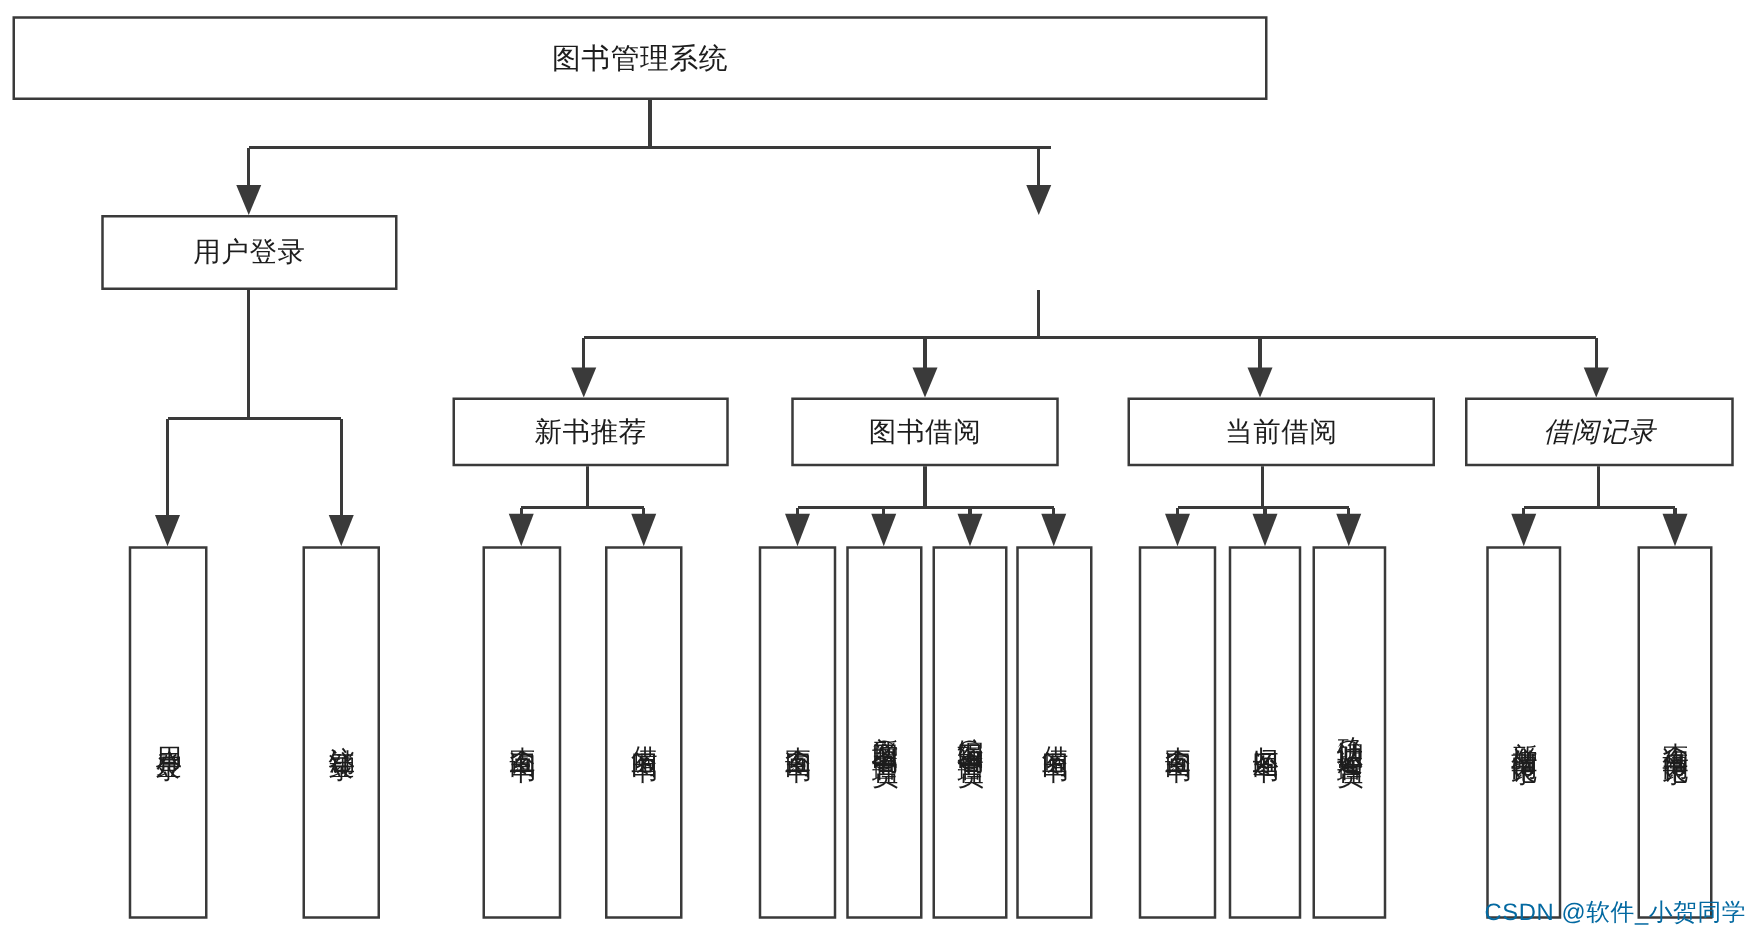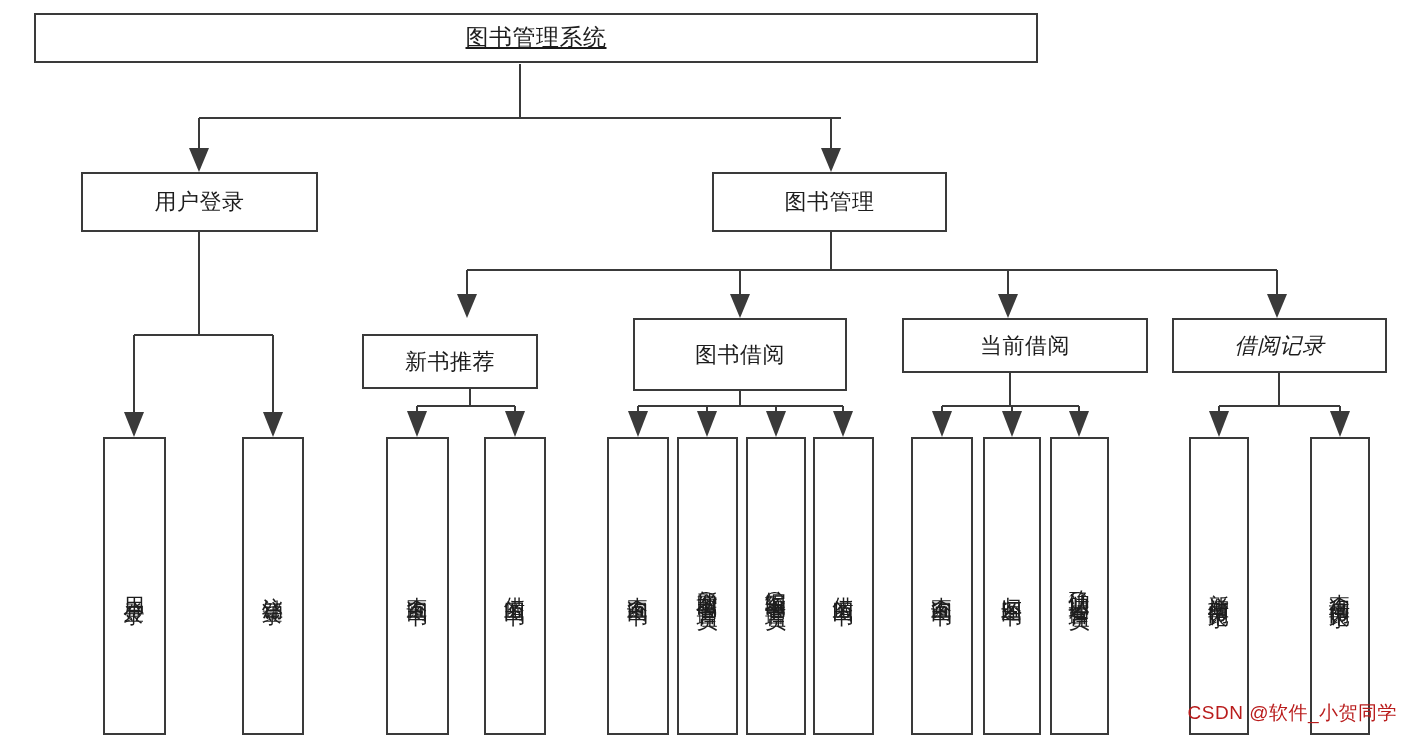--- a/index.html
+++ b/index.html
@@ -67,23 +67,23 @@
     font-size:21px;
     letter-spacing:3px;
     line-height:1;
     max-height:100%;
   }
 
   
   #watermark{
     position:absolute;
     right:8px;
-    bottom:21px;
+    bottom:4px;
     font-size:19px;
-    color:#b91c1c;
+    color:#0369a1;
     white-space:nowrap;
     user-select:none;
     letter-spacing:0.5px;
   }
 </style>
 </head>
 <body>
 
 <div id="canvas">
 
@@ -142,37 +142,34 @@
     <polygon points="1069,411 1089,411 1079,437"></polygon>
 
     <line x1="1279" y1="373" x2="1279" y2="406"></line>
     <line x1="1219" y1="406" x2="1340" y2="406"></line>
     <line x1="1219" y1="406" x2="1219" y2="415"></line>
     <line x1="1340" y1="406" x2="1340" y2="415"></line>
     <polygon points="1209,411 1229,411 1219,437"></polygon>
     <polygon points="1330,411 1350,411 1340,437"></polygon>
   </svg>
 
-  <div class="node h root" style="left: 34px; top: 13px; width: 1004px; height: 50px; text-decoration: underline;">
+  <div class="node h root" style="left: 10px; top: 13px; width: 1004px; height: 67px;">
     <span class="lbl">图书管理系统</span>
   </div>
 
   <div class="node h" style="left: 81px; top: 172px; width: 237px; height: 60px;">
     <span class="lbl">用户登录</span>
   </div>
 
-  <div class="node h" style="left: 712px; top: 172px; width: 235px; height: 60px;">
-    <span class="lbl">图书管理</span>
-  </div>
-
-  <div class="node h" style="left: 362px; top: 318px; width: 176px; height: 55px; margin-top: 16px;">
+
+  <div class="node h" style="left: 362px; top: 318px; width: 221px; height: 55px;">
     <span class="lbl">新书推荐</span>
   </div>
 
-  <div class="node h" style="left: 633px; top: 318px; width: 214px; height: 73px;">
+  <div class="node h" style="left: 633px; top: 318px; width: 214px; height: 55px;">
     <span class="lbl">图书借阅</span>
   </div>
 
   <div class="node h" style="left: 902px; top: 318px; width: 246px; height: 55px;">
     <span class="lbl">当前借阅</span>
   </div>
 
   <div class="node h" style="left: 1172px; top: 318px; width: 215px; height: 55px; font-style: italic;">
     <span class="lbl">借阅记录</span>
   </div>

